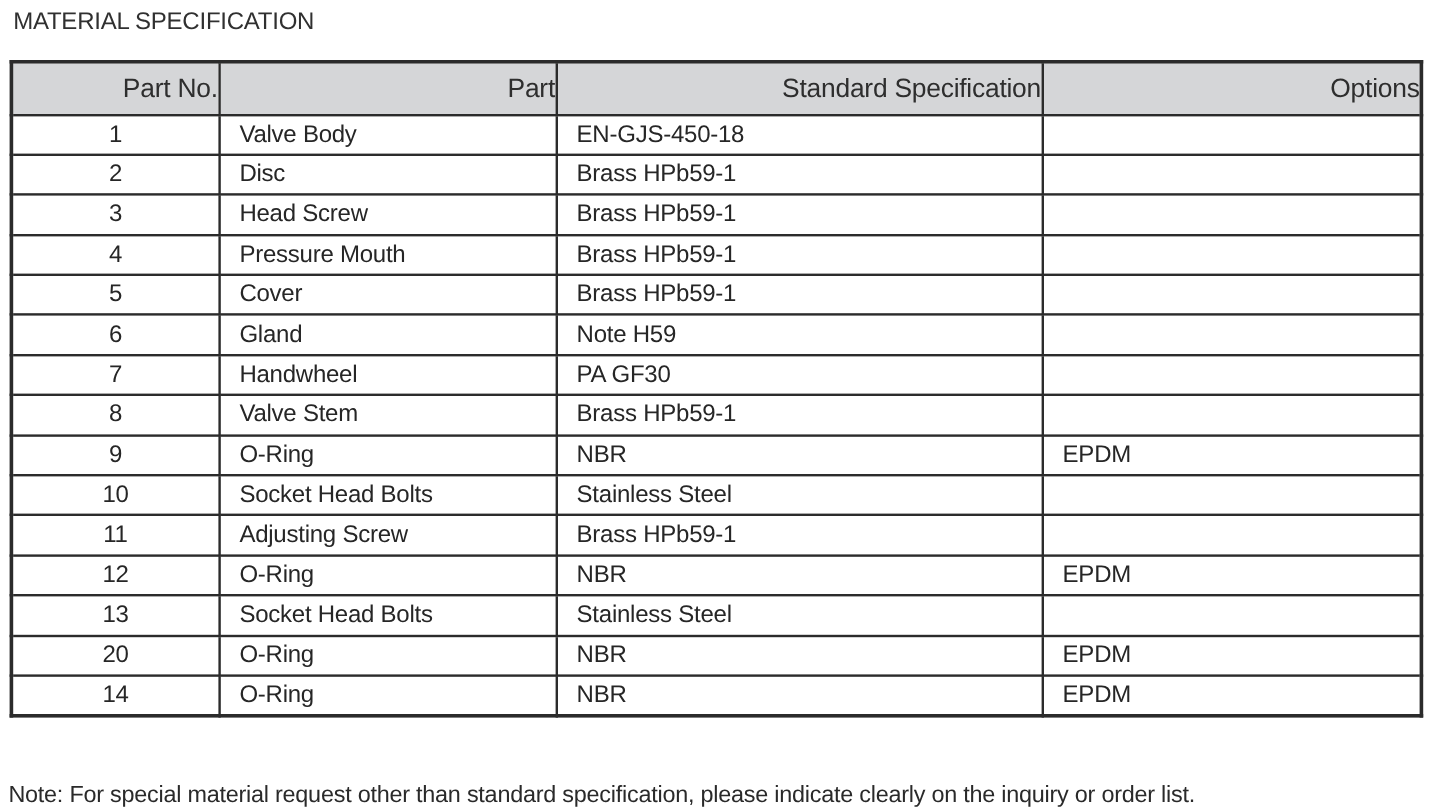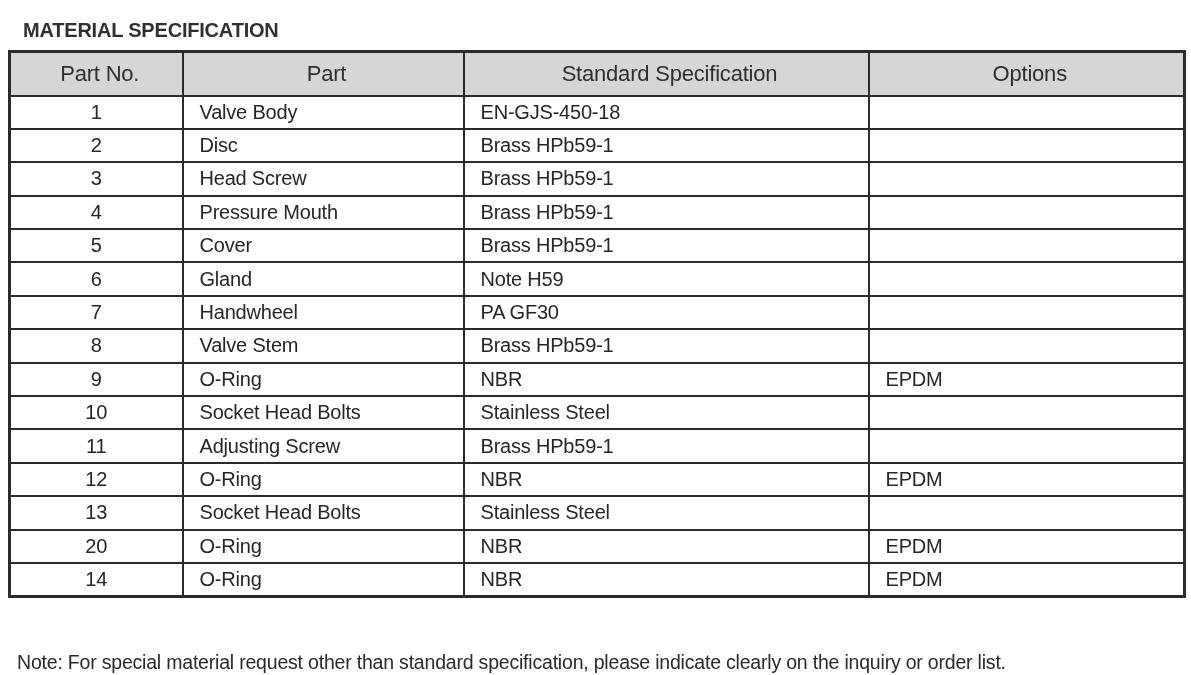--- a/index.html
+++ b/index.html
@@ -19,26 +19,26 @@
     font-family: "Liberation Sans", sans-serif;
     color: var(--text-color);
     overflow: hidden;
   }
   .page {
     width: 1191px;
     height: 675px;
     position: relative;
   }
   .title {
-    margin: 16px;
+    margin: 4px;
     position: absolute;
     left: 7px;
     top: 3px;
     font-size: 20px;
-    font-weight: 700;
+    font-weight: 400;
     letter-spacing: -0.2px;
     color: #303030;
     white-space: nowrap;
   }
   table.spec-table {
     position: absolute;
     left: 8px;
     top: 50px;
     width: 1175px;
     border-collapse: collapse;
@@ -49,40 +49,40 @@
   .spec-table td {
     border: 2px solid var(--border-color);
     overflow: hidden;
     white-space: nowrap;
   }
   .spec-table th {
     background: var(--header-bg);
     height: 44px;
     font-size: 22px;
     font-weight: 400;
-    text-align: center;
-    padding: 0 16px 0 23px;
+    text-align: right;
+    padding: 0 0 0 23px;
     letter-spacing: -0.2px;
     color: #2e2e2e;
   }
   .spec-table td {
     height: 33.4px;
     font-size: 20px;
     padding: 0 0 0 16px;
     letter-spacing: -0.2px;
     background: #ffffff;
   }
   .spec-table td.c-num {
     text-align: center;
     padding: 0;
   }
   .note {
     margin: 0;
     position: absolute;
-    left: 17px;
+    left: 7px;
     top: 651px;
     font-size: 19.5px;
     letter-spacing: -0.2px;
     color: #2a2a2a;
     white-space: nowrap;
   }
 </style>
 </head>
 <body>
 

